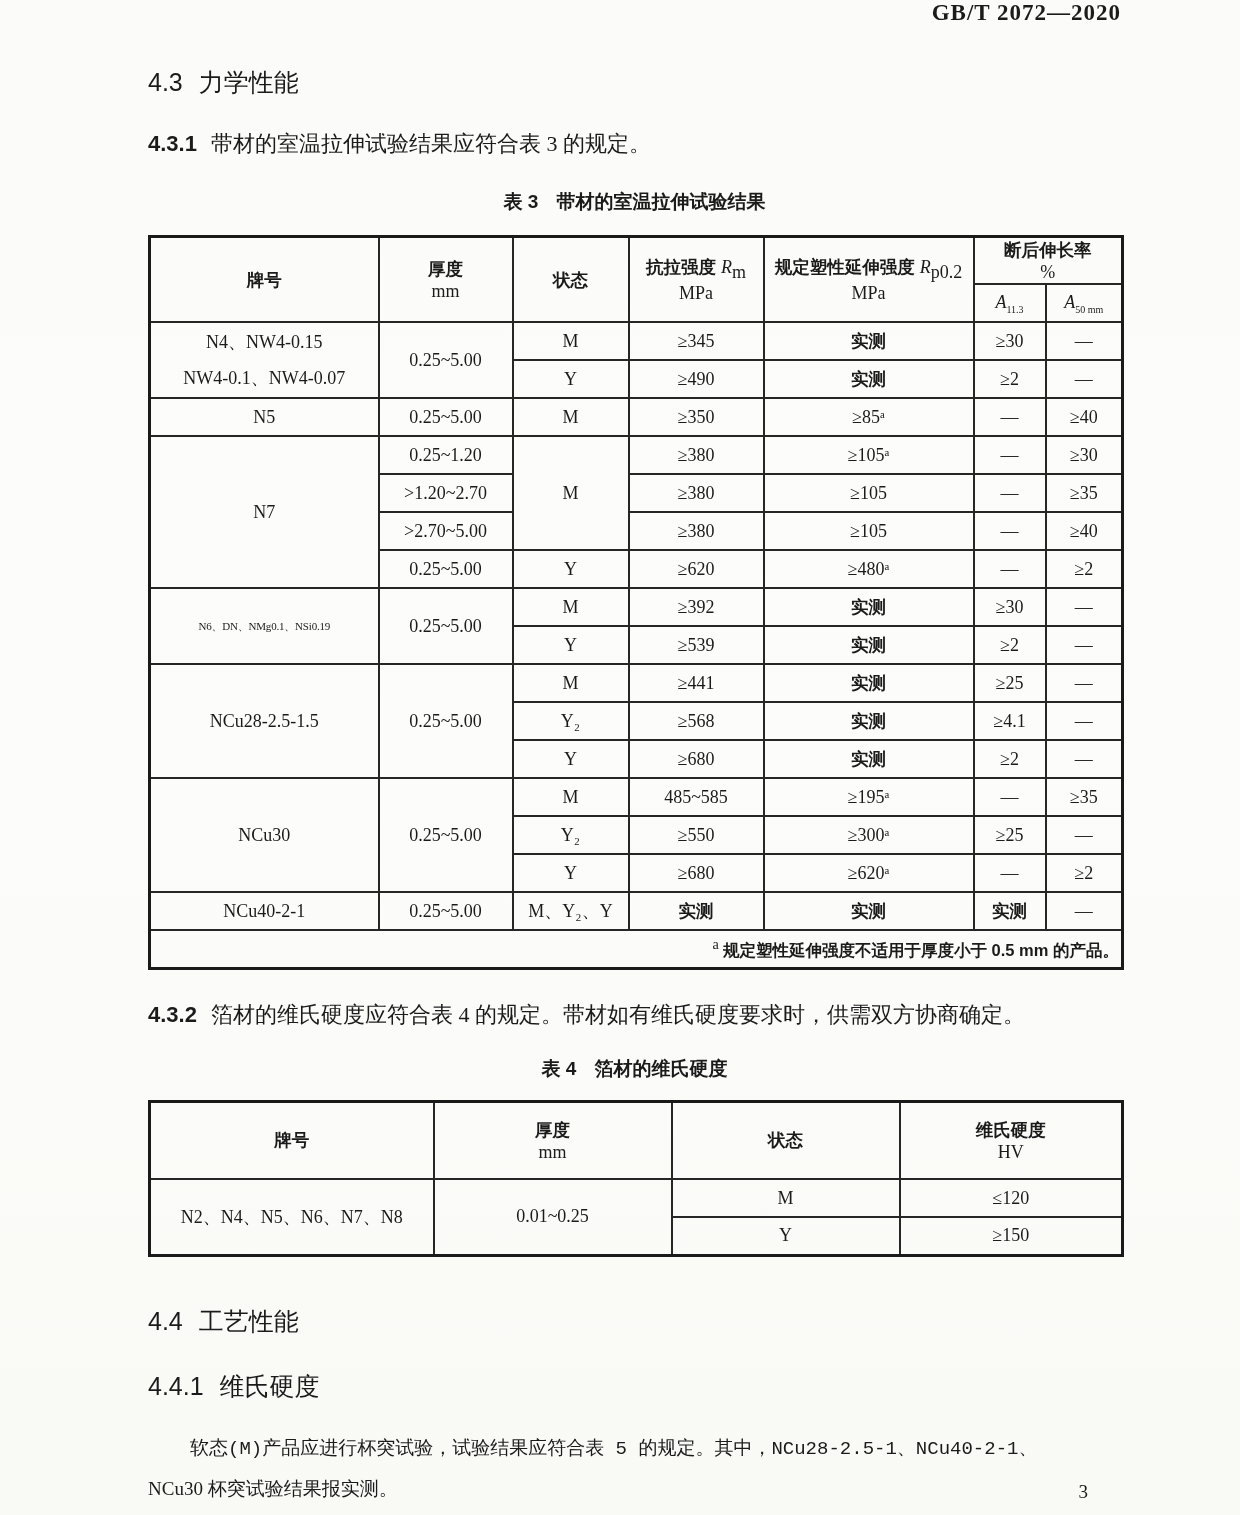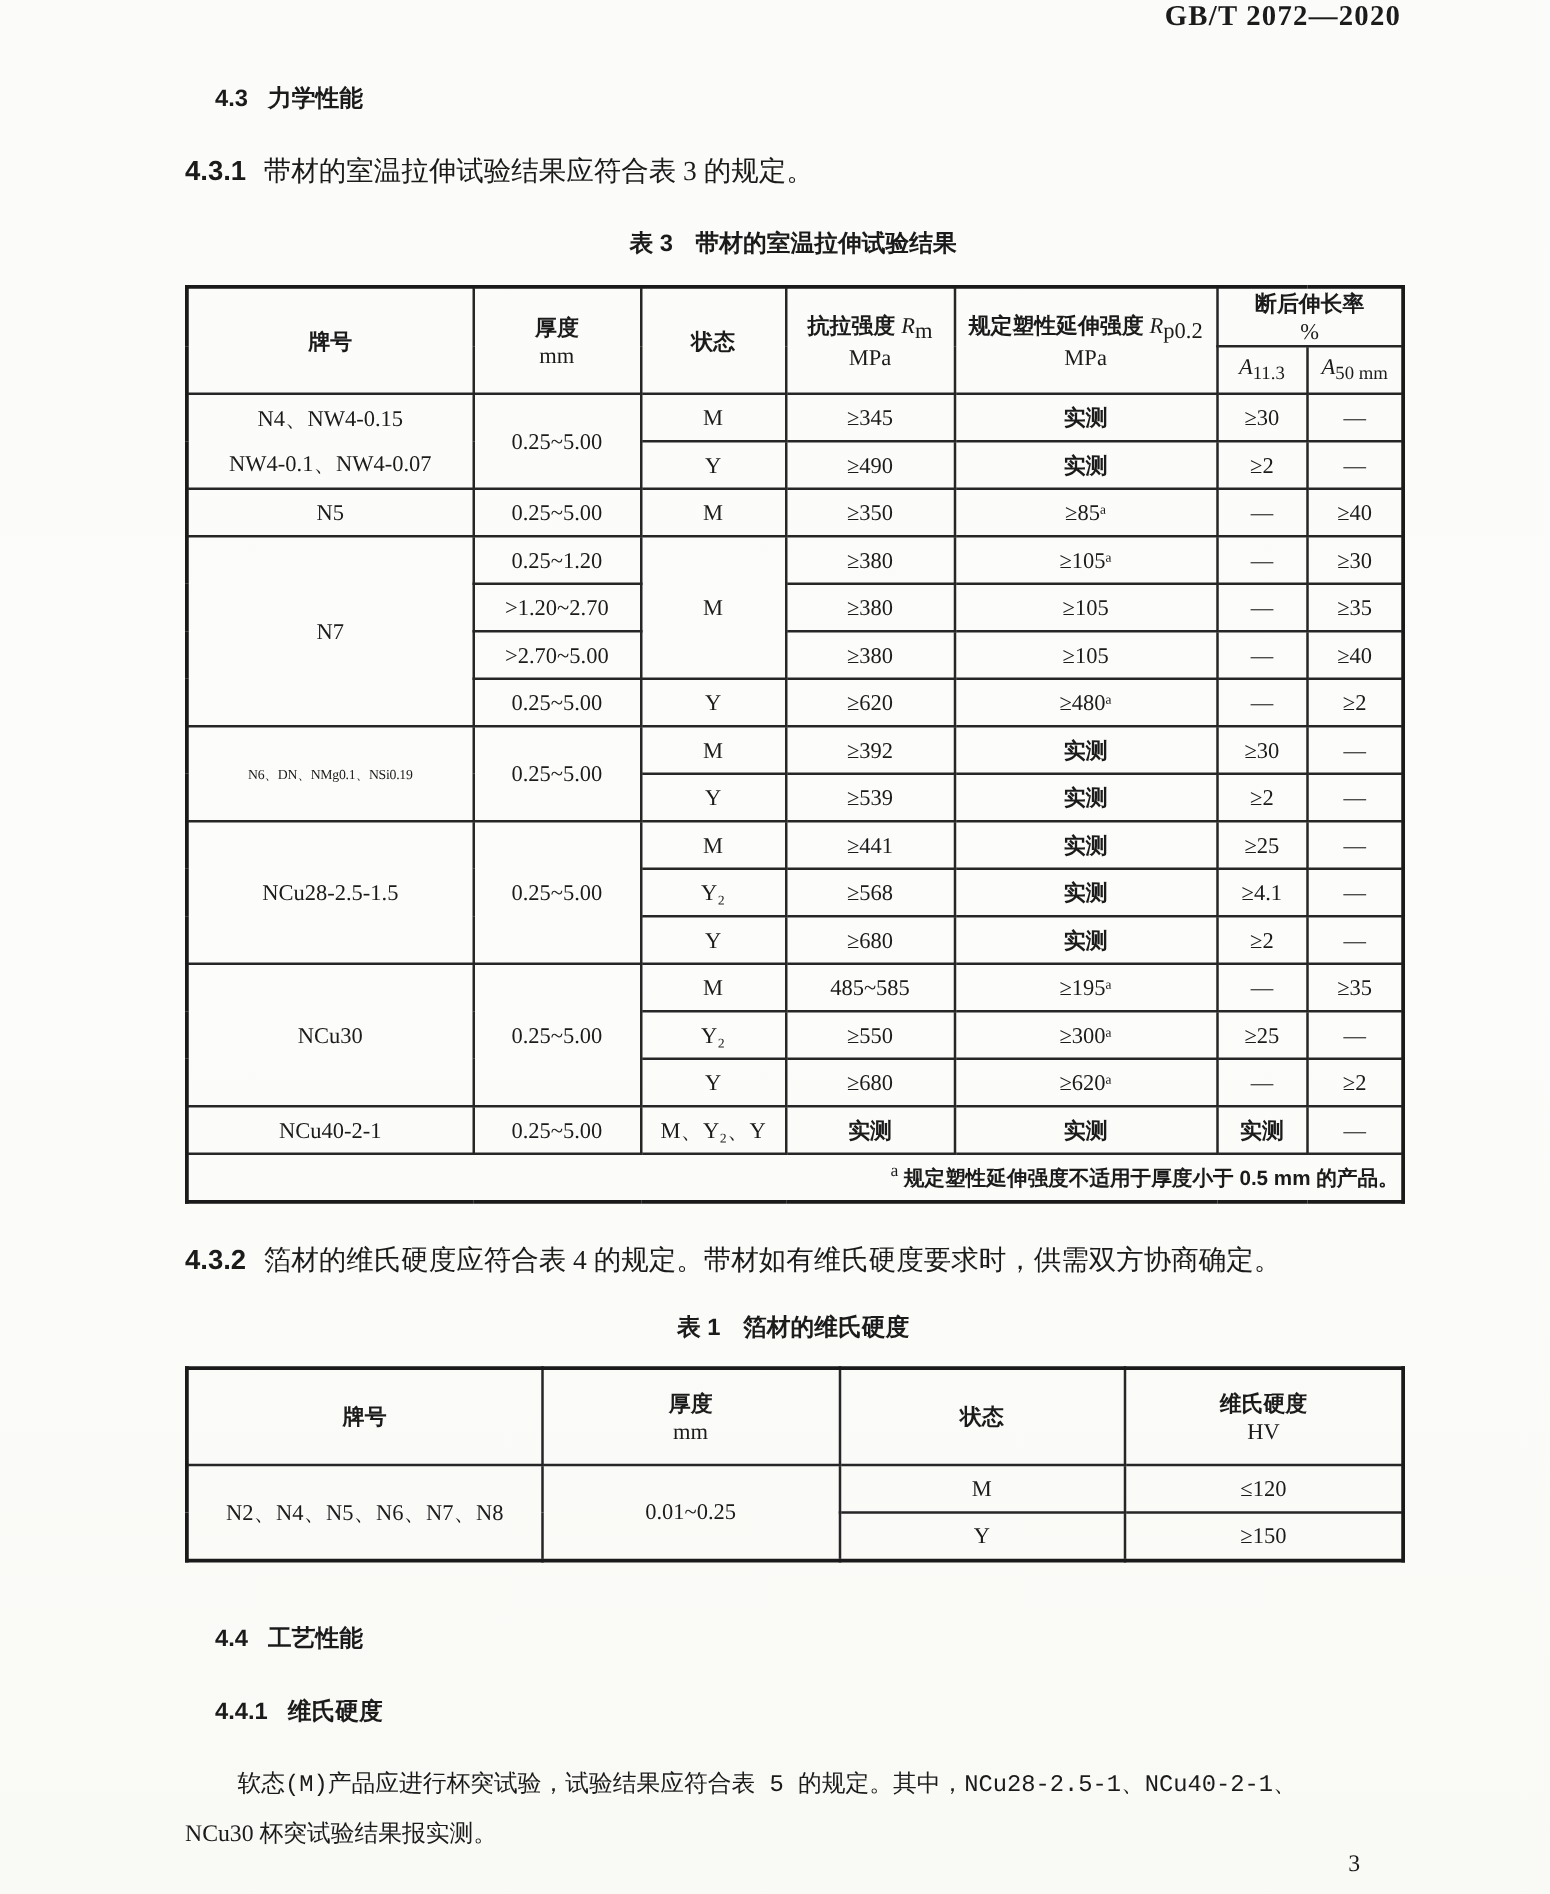--- a/index.html
+++ b/index.html
@@ -18,23 +18,22 @@
   .content{margin-left:148px;width:973px;position:relative;}
   .doc-code{
     text-align:right;
     font-size:23px;
     font-weight:bold;
     letter-spacing:1px;
     font-family:"Liberation Serif","DejaVu Serif",serif;
   }
   .hsec{
     font-family:"Liberation Sans","DejaVu Sans",sans-serif;
-    font-weight:bold;
-    font-size:19px;
-    margin-left:24px;
+    font-weight:normal;
+    font-size:25px;
   }
   .h43{margin-top:40px;}
   .h44{margin-top:48px;}
   .h441{margin-top:32px;}
   .hsec .no{margin-right:16px;font-family:"Liberation Sans","DejaVu Sans",sans-serif;}
   .clause{margin-top:30px;font-size:22px;}
   .clause .no{font-family:"Liberation Sans","DejaVu Sans",sans-serif;font-weight:bold;margin-right:14px;}
   .tbl-title{
     margin-top:30px;
     text-align:center;
@@ -60,21 +59,21 @@
   table.t3,table.t4{border:3px solid #1a1a1a;}
   .hei{font-family:"Liberation Sans","DejaVu Sans",sans-serif;font-weight:bold;font-size:17.5px;}
   .ser{font-family:"Liberation Serif","DejaVu Serif",serif;font-weight:normal;font-size:18px;}
   .pre{white-space:pre-line;line-height:36px;}
   tr.hrow1{height:78px;}
   tr.hrow2{height:35px;}
   table.t3 tbody tr{height:38px;}
   tr.fnrow{height:46px;}
   td.fn{text-align:right;padding-left:34px;font-size:17px;}
   td.fn .hei{font-size:16.5px;}
-  sub{font-size:15px;}
+  sub{font-size:10px;}
   i{font-style:italic;}
   .tight{font-size:11px;letter-spacing:-0.2px;}
   table.t4 tr.hrow{height:78px;}
   table.t4 tbody tr{height:38px;}
   .para{margin-top:26px;font-size:19px;line-height:40px;}
   .para .indent{text-indent:42px;font-family:Liberation Mono, monospace;}
   .page-num{
     position:absolute;
     right:152px;
     bottom:12px;
@@ -257,21 +256,21 @@
           <td colspan="7" class="fn"><sup>a</sup>&nbsp;<span class="hei">规定塑性延伸强度不适用于厚度小于 0.5 mm 的产品。</span></td>
         </tr>
       </tbody>
     </table>
 
     <div class="clause">
       <span class="no">4.3.2</span><span>箔材的维氏硬度应符合表 4 的规定。带材如有维氏硬度要求时，供需双方协商确定。</span>
     </div>
 
     <div class="tbl-title" style="margin-top:26px;">
-      <span class="no">表 1</span><span>箔材的维氏硬度</span>
+      <span class="no">表 4</span><span>箔材的维氏硬度</span>
     </div>
 
     <table class="t4" style="margin-top:18px;">
       <colgroup>
         <col style="width:284px">
           <col style="width:238px">
           <col style="width:228px">
           <col style="width:223px">
       </colgroup>
       <tbody>

